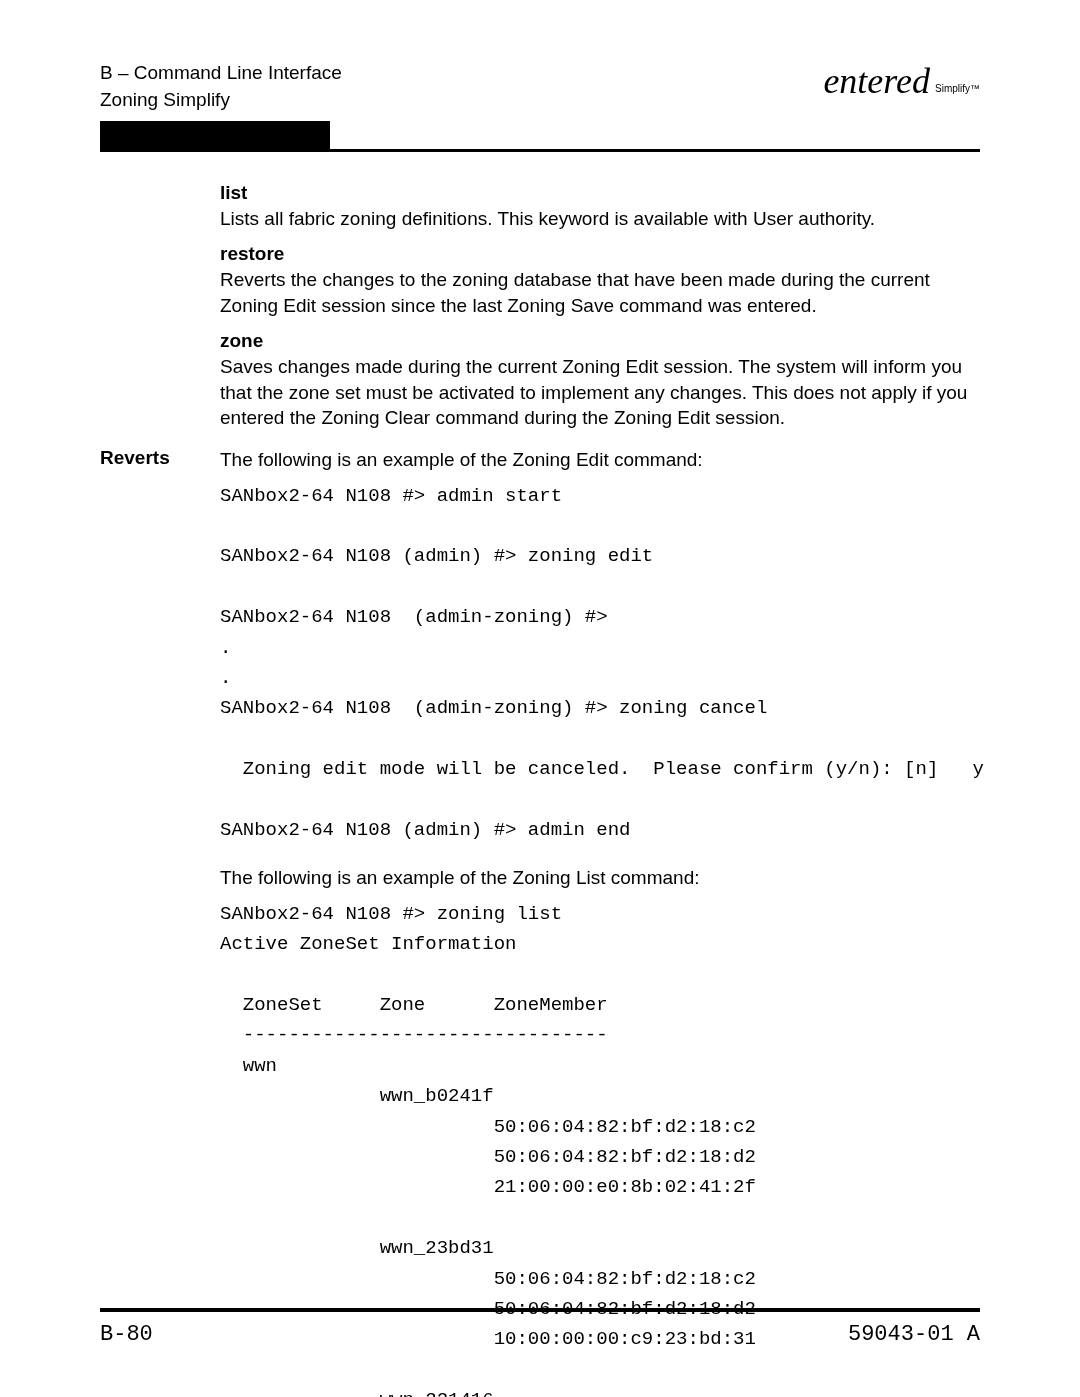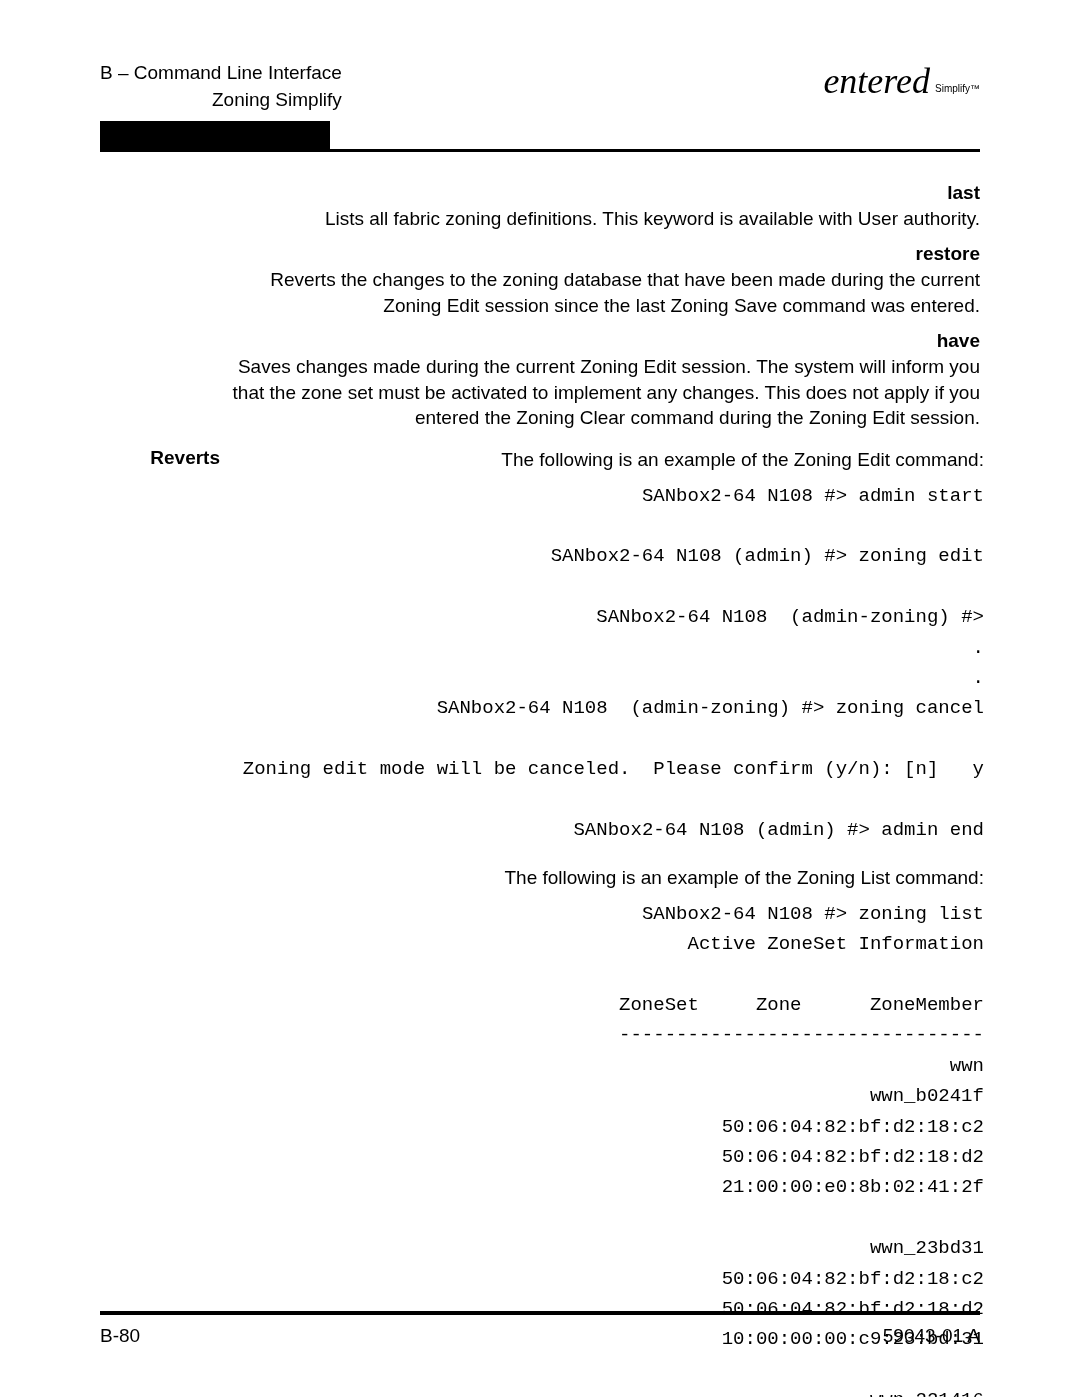--- a/index.html
+++ b/index.html
@@ -8,21 +8,20 @@
     background: #fff;
     font-family: Arial, Helvetica, sans-serif;
     color: #000;
   }
   .page {
     width: 1080px;
     height: 1397px;
     position: relative;
     box-sizing: border-box;
     padding: 60px 100px 50px 100px;
-    text-align: right;
   }
   .header {
     display: flex;
     justify-content: space-between;
     align-items: flex-start;
     margin-bottom: 8px;
   }
   .header-left {
     font-size: 19px;
     line-height: 1.4;
@@ -93,21 +92,22 @@
     bottom: 50px;
   }
   .hr-bot {
     border: none;
     border-top: 4px solid #000;
     margin: 0 0 10px 0;
   }
   .footer-row {
     display: flex;
     justify-content: space-between;
-    font-size: 19px;
+    font-size: 22px;
+    font-family: Liberation Mono, monospace;
   }
 </style>
 </head>
 <body>
 
 <div class="page">
 
   <div class="header">
     <div class="header-left">
       <div>B – Command Line Interface</div>
@@ -116,27 +116,27 @@
     <div class="logo">
       <span>entered</span>
       <span class="logo-sub">Simplify™</span>
     </div>
   </div>
 
   <div class="black-bar"></div>
   <hr class="hr-top">
 
   <div class="content">
-    <div class="kw">last</div>
+    <div class="kw">list</div>
     <div>Lists all fabric zoning definitions. This keyword is available with User authority.</div>
 
     <div class="kw">restore</div>
     <div>Reverts the changes to the zoning database that have been made during the current Zoning Edit session since the last Zoning Save command was entered.</div>
 
-    <div class="kw">have</div>
+    <div class="kw">zone</div>
     <div>Saves changes made during the current Zoning Edit session. The system will inform you that the zone set must be activated to implement any changes. This does not apply if you entered the Zoning Clear command during the Zoning Edit session.</div>
   </div>
 
   <div class="examples-row">
     <div class="side-label">Reverts</div>
     <div class="ex-body">
       <div>The following is an example of the Zoning Edit command:</div>
       <div class="code">SANbox2-64 N108 #&gt; admin start
 
 SANbox2-64 N108 (admin) #&gt; zoning edit

